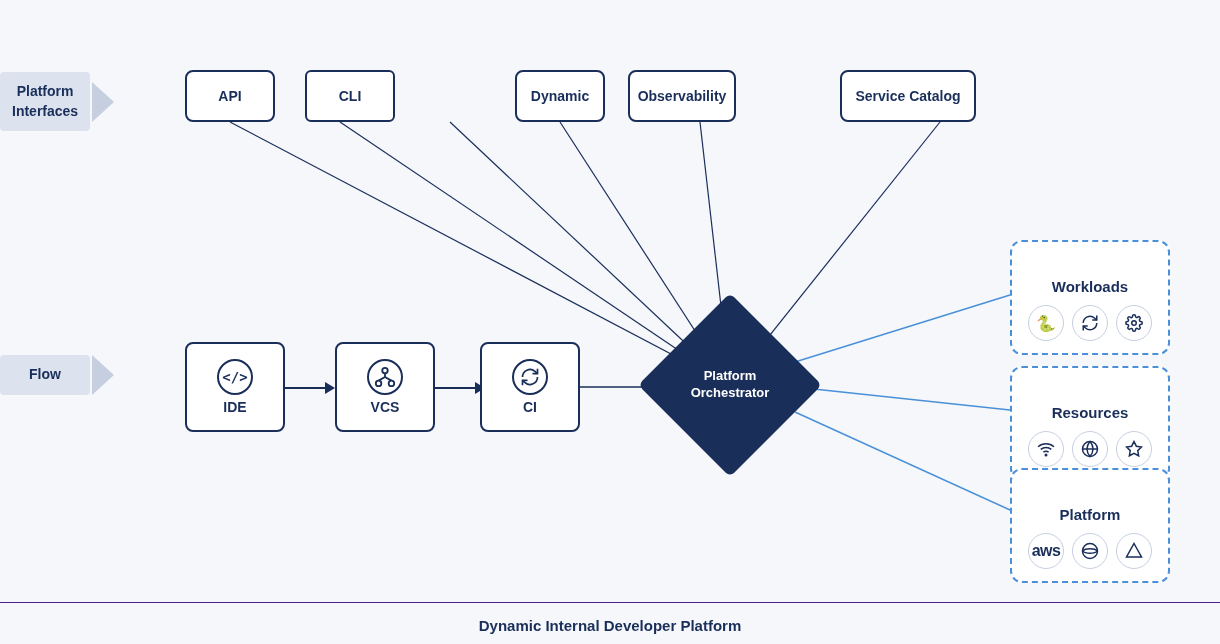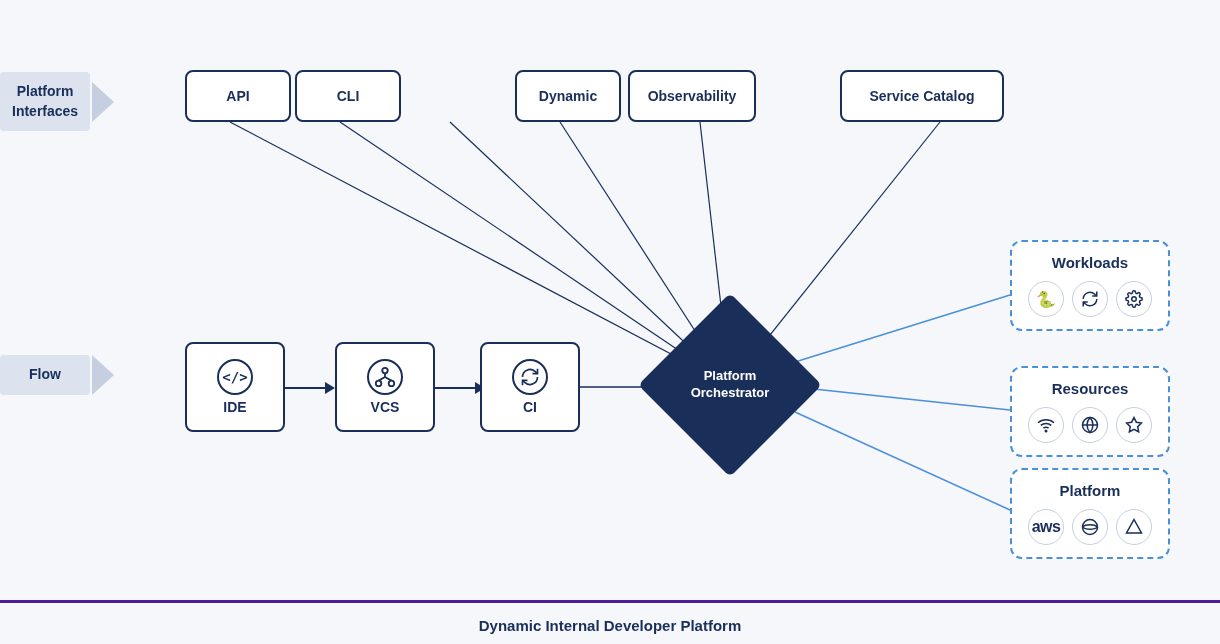--- a/index.html
+++ b/index.html
@@ -67,21 +67,21 @@
       flex-direction: column;
       align-items: center;
       justify-content: center;
       font-weight: 600;
       font-size: 14px;
       color: #1a2e5a;
     }
 
     
     .iface-box {
-      width: 106px;
+      width: 90px;
       height: 52px;
       top: 70px;
     }
 
     
     .flow-box {
       width: 100px;
       height: 90px;
       top: 342px;
       flex-direction: column;
@@ -144,20 +144,21 @@
       width: 160px;
       padding: 12px;
     }
 
     .right-box-title {
       font-weight: 700;
       font-size: 15px;
       color: #1a2e5a;
       text-align: center;
       margin-bottom: 10px;
+      margin-top: 24px;
     }
 
     .right-box-icons {
       display: flex;
       justify-content: space-around;
       align-items: center;
     }
 
     .right-icon {
       width: 36px;
@@ -205,21 +206,21 @@
     
     .footer {
       position: absolute;
       bottom: 0;
       width: 1220px;
       text-align: center;
       font-weight: 700;
       font-size: 15px;
       color: #1a2e5a;
       padding: 14px 0 10px 0;
-      border-top: 3px solid #4c1d95;
+      border-top: 1px solid #4c1d95;
       background: #f5f7fb;
     }
 
     .aws-text {
       font-size: 16px;
       font-weight: 800;
       color: #1a2e5a;
       letter-spacing: -0.5px;
     }
   </style>
@@ -259,30 +260,30 @@
   </div>
 
   <div class="row-label label-flow">
     <div class="row-label-text" style="white-space:pre-line; font-size:14px; font-weight:700; color:#1a2e5a; background:#dce3ee; padding:10px 22px; border-radius:4px; line-height:1.4;">Flow</div>
     <div class="row-label-arrow" style="border-left-color:#c5cfe0;"></div>
   </div>
 
   <div class="box iface-box" style="left:185px;">
     <span>API</span>
   </div>
-  <div class="box iface-box" style="left:295px;">
+  <div class="box iface-box" style="left:305px;border-radius:6px;">
     <span>CLI</span>
   </div>
   <div class="box iface-box" style="left:515px;">
     <span>Dynamic</span>
   </div>
-  <div class="box iface-box" style="left:628px; width:128px;">
+  <div class="box iface-box" style="left:628px; width:108px;">
     <span>Observability</span>
   </div>
-  <div class="box iface-box" style="left:840px; width:164px;align-items:center;">
+  <div class="box iface-box" style="left:840px; width:136px;align-items:center;">
     <span>Service Catalog</span>
   </div>
 
   <div class="box flow-box" style="left:185px;">
     <div class="flow-icon" style="font-family:monospace; font-size:14px;">&lt;/&gt;</div>
     <span>IDE</span>
   </div>
 
   <div class="flow-arrow" style="left:285px;">
     <div class="arrow-line"></div>

